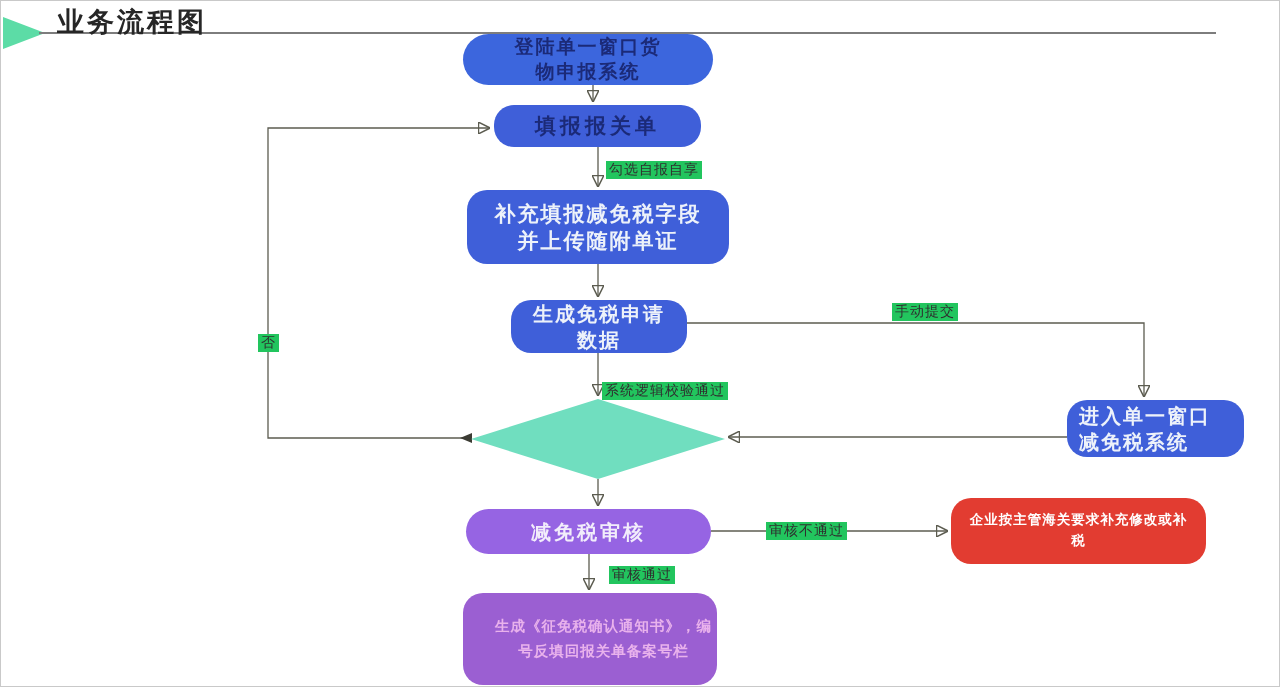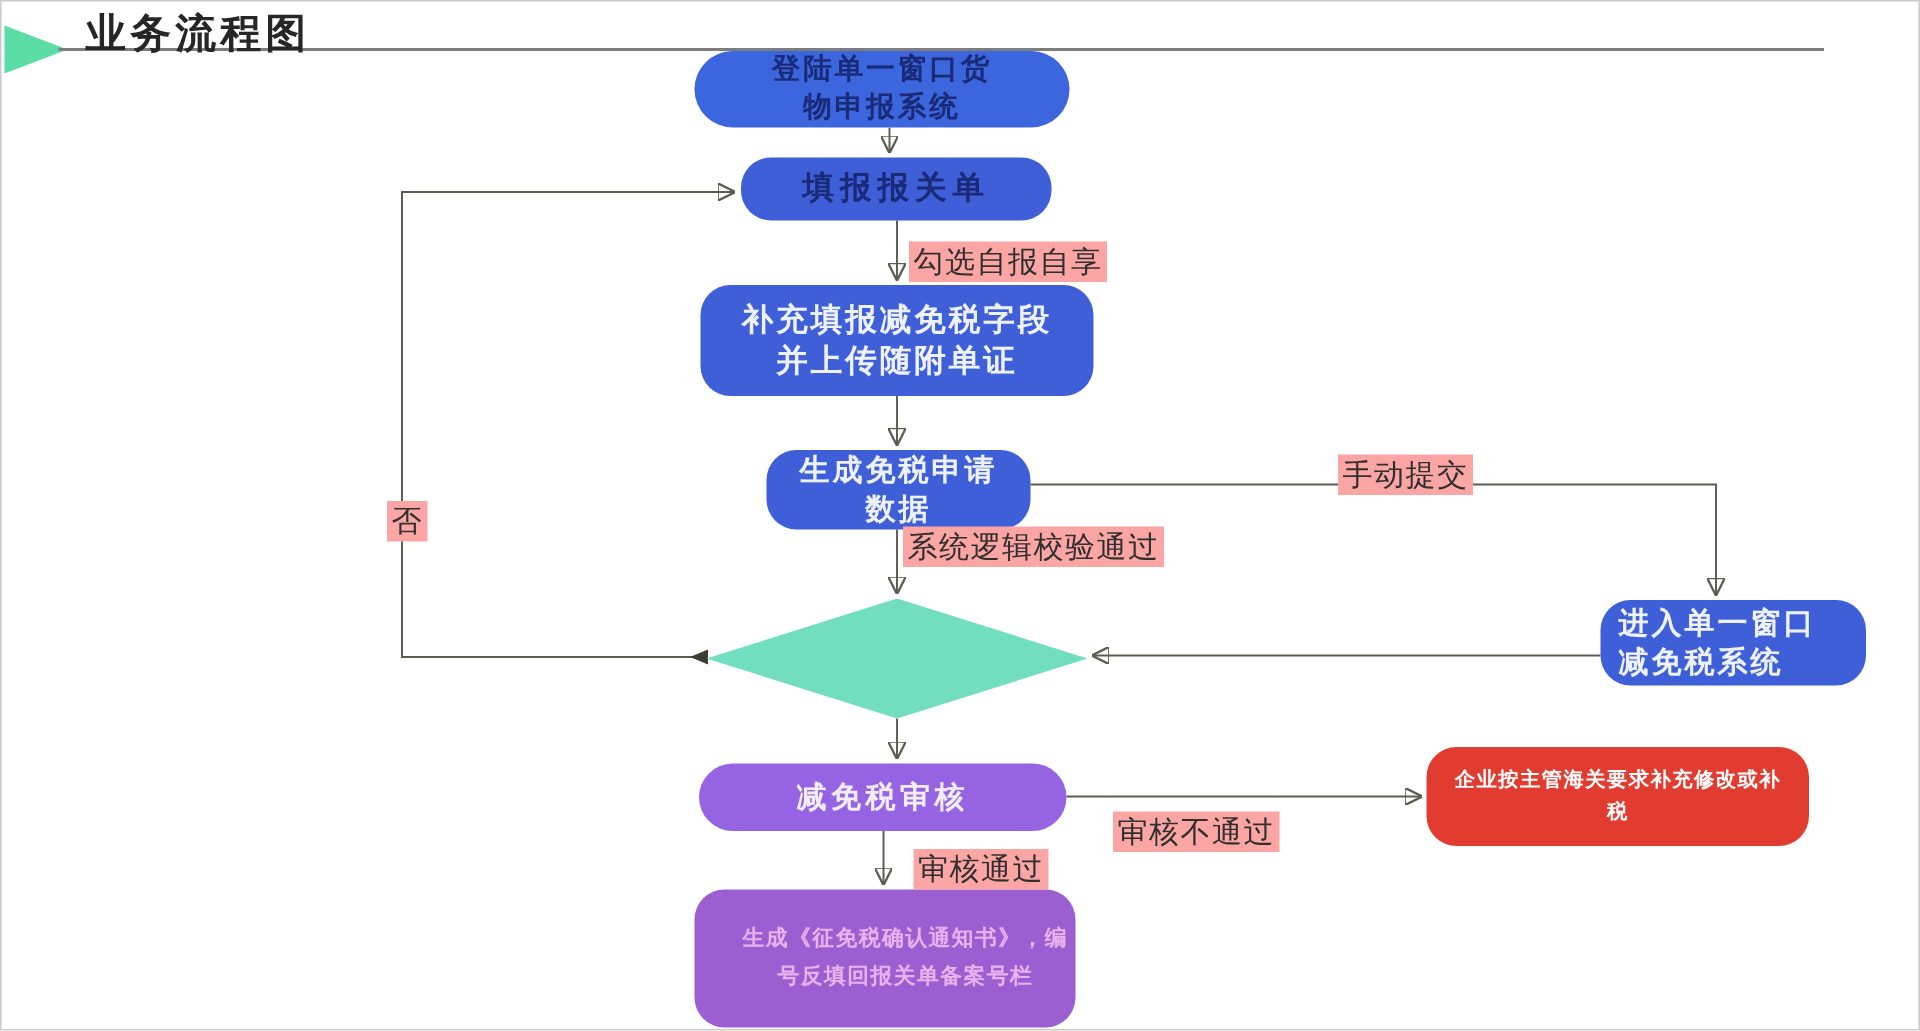--- a/index.html
+++ b/index.html
@@ -53,28 +53,28 @@
   .node-review{left:465px;top:508px;width:245px;height:45px;background:#9664e3;
     border-radius:999px;color:#f2edfb;font-size:20px;letter-spacing:3px;align-items:center;}
   .node-red{left:950px;top:497px;width:255px;height:66px;background:#e23c31;
     color:#ffffff;font-size:13.5px;letter-spacing:1px;line-height:1.55;}
   .node-red .inner{width:228px;}
   .node-notice{left:462px;top:592px;width:254px;height:92px;background:#9b5fd2;
     color:#e9b2ec;font-size:14.5px;letter-spacing:1px;line-height:1.7;}
   .node-notice .inner{width:250px;margin-left:27px;}
   
   .elabel{
-    position:absolute;z-index:3;background:#fca5a5;color:#2f2f2f;
-    font-size:20px;padding:0 3px;white-space:nowrap;letter-spacing:1px;
+    position:absolute;z-index:3;background:#22c55e;color:#2f2f2f;
+    font-size:14px;padding:0 3px;white-space:nowrap;letter-spacing:1px;
   }
   .lbl-self-declare{left:605px;top:160px;}
   .lbl-manual{left:891px;top:302px;}
-  .lbl-logic{left:601px;top:350px;text-align:right;}
+  .lbl-logic{left:601px;top:381px;text-align:right;}
   .lbl-no{left:257px;top:333px;}
-  .lbl-fail{left:741px;top:521px;margin-top:19px;}
+  .lbl-fail{left:765px;top:521px;}
   .lbl-pass{left:608px;top:565px;}
 </style>
 </head>
 <body>
 
 <div class="canvas">
 
   <div class="tri"></div>
   <div class="title">业务流程图</div>
   <div class="title-underline"></div>

